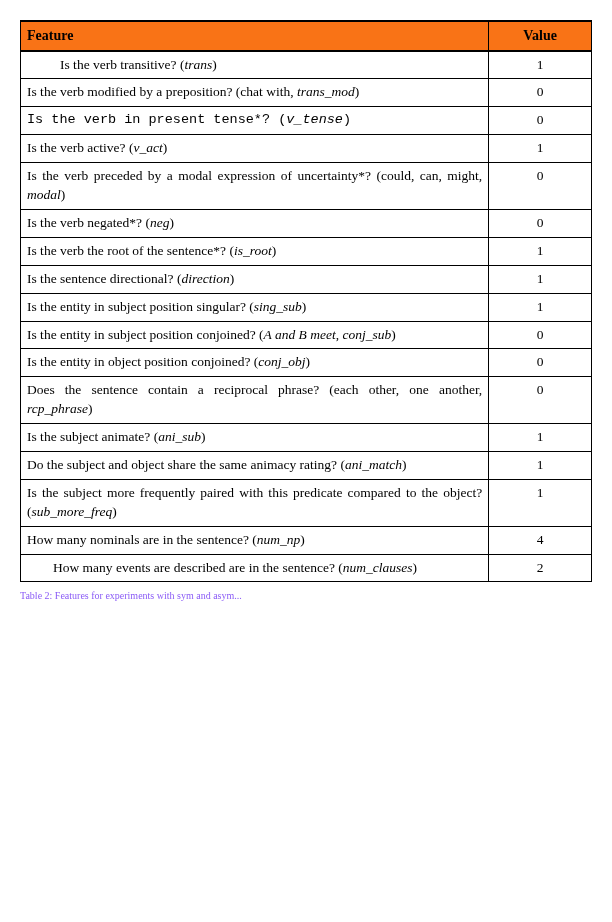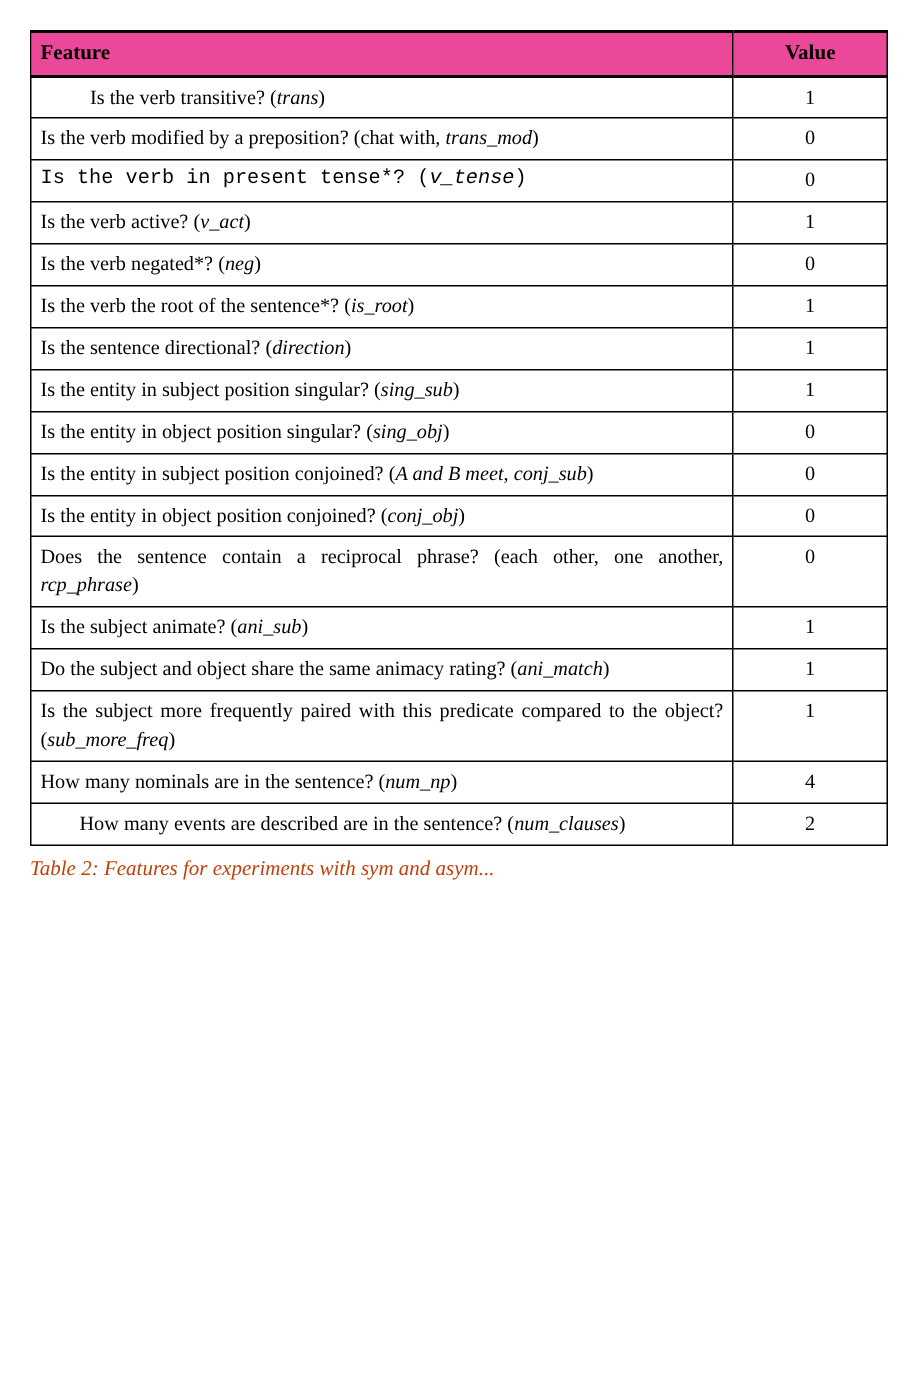--- a/index.html
+++ b/index.html
@@ -26,21 +26,21 @@
     .table-container th,
     .table-container td {
       border: 1px solid #000;
       padding: 4px 6px;
       vertical-align: top;
       line-height: 1.4;
     }
 
     .table-container thead tr th {
       font-weight: bold;
-      background: #ec4899;
+      background: #f97316;
       font-size: 14px;
       border-bottom: 2px solid #000;
     }
 
     .table-container tbody tr td {
       font-weight: normal;
     }
 
     .col-feature {
       width: 82%;
@@ -55,24 +55,23 @@
     .th-feature {
       text-align: left;
     }
 
     .th-value {
       text-align: center;
     }
 
     .caption {
       margin-top: 8px;
-      font-size: 14px;
+      font-size: 10px;
       text-align: left;
-      color: #c2410c;
-      font-style: italic;
+      color: #8b5cf6;
     }
 
     .bold-border-top {
       border-top: 2px solid #000 !important;
     }
   </style>
 </head>
 <body>
 
 <table class="table-container">
@@ -93,38 +92,38 @@
       </tr>
       <tr>
         <td class="col-feature" style="text-align: justify; font-family: Liberation Mono, monospace;">Is the verb in present tense*? (<em>v_tense</em>)</td>
         <td class="col-value">0</td>
       </tr>
       <tr>
         <td class="col-feature" style="text-align: justify;">Is the verb active? (<em>v_act</em>)</td>
         <td class="col-value">1</td>
       </tr>
       <tr>
+        <td class="col-feature" style="text-align: justify;">Is the verb preceded by a modal expression of uncertainty*? (could, can, might, <em>modal</em>)</td>
+        <td class="col-value">0</td>
+      </tr>
+      <tr>
         <td class="col-feature" style="text-align: justify;">Is the verb negated*? (<em>neg</em>)</td>
         <td class="col-value">0</td>
       </tr>
       <tr>
         <td class="col-feature" style="text-align: justify;">Is the verb the root of the sentence*? (<em>is_root</em>)</td>
         <td class="col-value">1</td>
       </tr>
       <tr>
         <td class="col-feature" style="text-align: justify;">Is the sentence directional? (<em>direction</em>)</td>
         <td class="col-value">1</td>
       </tr>
       <tr>
         <td class="col-feature" style="text-align: justify;">Is the entity in subject position singular? (<em>sing_sub</em>)</td>
         <td class="col-value">1</td>
-      </tr>
-      <tr>
-        <td class="col-feature" style="text-align: justify;">Is the entity in object position singular? (<em>sing_obj</em>)</td>
-        <td class="col-value">0</td>
       </tr>
       <tr>
         <td class="col-feature" style="text-align: justify;">Is the entity in subject position conjoined? (<em>A and B meet</em>, <em>conj_sub</em>)</td>
         <td class="col-value">0</td>
       </tr>
       <tr>
         <td class="col-feature" style="text-align: justify;">Is the entity in object position conjoined? (<em>conj_obj</em>)</td>
         <td class="col-value">0</td>
       </tr>
       <tr>

